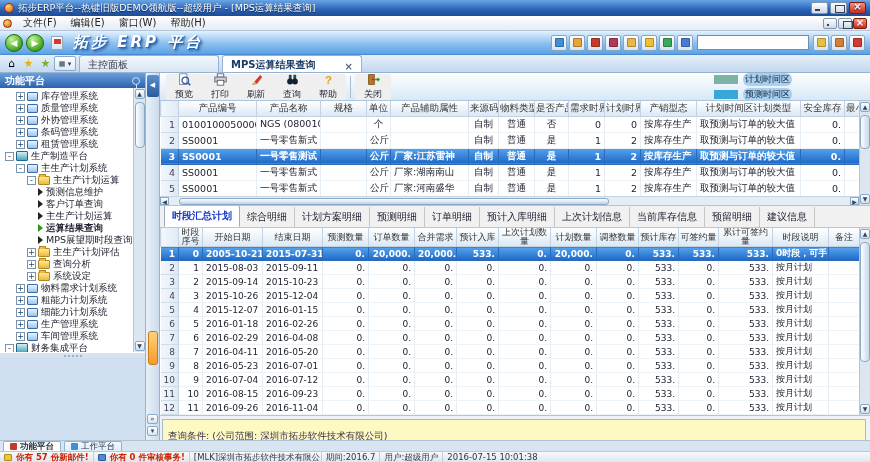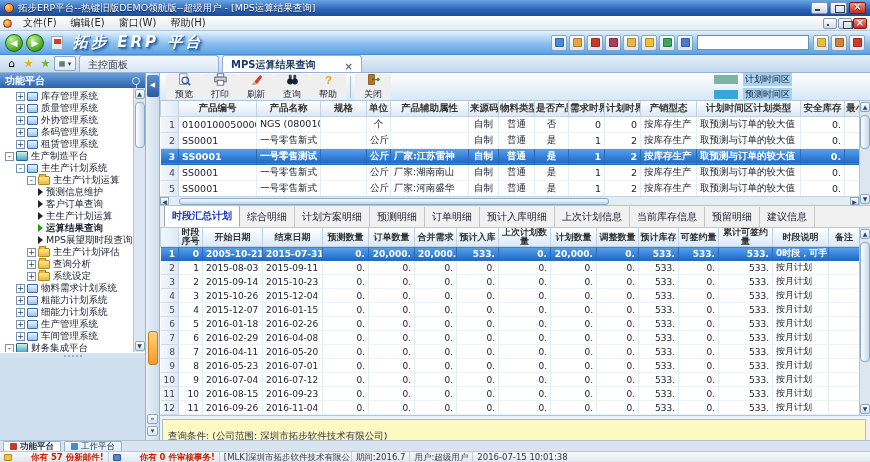--- a/index.html
+++ b/index.html
@@ -77,25 +77,25 @@
 
   
   .content{flex:1;display:flex;flex-direction:column;background:#edf3f9;min-width:0;}
   .c-toolbar{height:28px;background:linear-gradient(#fdfeff,#d8e8f6);border-bottom:1px solid #aec6dc;display:flex;align-items:center;padding:0 6px;flex:none;}
   .tool-btn{width:36px;height:26px;display:flex;flex-direction:column;align-items:center;justify-content:center;font-size:9px;color:#223;border:1px solid transparent;border-radius:2px;flex:none;}
   .tool-btn svg{width:13px;height:13px;}
   .tool-sep{width:1px;height:22px;background:#a8bcd0;margin:0 4px;flex:none;}
   .legend{margin-left:auto;margin-right:72px;display:flex;flex-direction:column;gap:2px;font-size:9px;}
   .leg-row{display:flex;align-items:center;gap:5px;}
   .leg-sw{width:24px;height:9px;flex:none;}
-  .leg-label{background:#a9d0ee;padding:0 2px;color:#10243c;white-space:nowrap;}
+  .leg-label{background:#a9d0ee;padding:0 2px;color:#10243c;white-space:nowrap;border-radius:6px;}
 
   
   .grid{border-collapse:collapse;table-layout:fixed;width:699px;background:#fff;}
-  .grid th{background:linear-gradient(#ffffff,#dbe8f5);border:1px solid #c2d2e2;border-top:none;font-weight:bold;font-size:9.5px;color:#333;overflow:hidden;white-space:nowrap;padding:0 1px;margin-top:12px;}
+  .grid th{background:linear-gradient(#ffffff,#dbe8f5);border:1px solid #c2d2e2;border-top:none;font-weight:normal;font-size:9.5px;color:#333;overflow:hidden;white-space:nowrap;padding:0 1px;margin-top:12px;}
   .grid td{border-right:1px solid #e4ecf4;border-bottom:1px solid #eef3f8;font-size:9.5px;color:#223;padding:0 3px;overflow:hidden;white-space:nowrap;}
   .grid .gut{background:linear-gradient(90deg,#f2f7fc,#dfe9f4);border-right:1px solid #c2d2e2;border-bottom:1px solid #cfdce8;text-align:right;color:#445;padding:0 3px;}
   .grid tr.sel td{background:linear-gradient(#55a2ec,#1e68c8);color:#fff;font-weight:bold;border-color:#2a6ab8;}
   .num{text-align:right;}
   .ctr{text-align:center;}
 
   .product-wrap{height:105px;position:relative;background:#fff;border-bottom:1px solid #aec6dc;flex:none;overflow:hidden;}
   .product-wrap .grid td{height:16px;}
   .product-wrap .grid th{height:15px;}
   .vscroll{position:absolute;right:0;top:0;bottom:0;width:11px;background:#dce6f0;border-left:1px solid #b6c6d8;display:flex;flex-direction:column;align-items:center;}
@@ -112,21 +112,21 @@
   .period-wrap .grid th{height:18px;font-size:9px;white-space:normal;line-height:9px;}
 
   .query-bar{margin:3px 4px 0 2px;height:17px;background:#fef9c3;border:1px solid #a4bcd2;font-size:9.5px;color:#334;display:flex;align-items:center;padding:16px 5px;overflow:hidden;white-space:nowrap;}
 
   
   .bottomtabs{position:absolute;top:440px;left:0;width:870px;height:11px;background:#d8e4f0;border-top:1px solid #aec2d6;display:flex;align-items:center;padding-left:3px;gap:3px;font-size:8.5px;}
   .b-tab{height:11px;padding:0 6px;display:flex;align-items:center;gap:3px;background:linear-gradient(#f4f9fe,#dcebf8);border:1px solid #94b2d0;border-bottom:none;border-radius:2px 2px 0 0;color:#234;white-space:nowrap;}
   .b-tab.active{background:#fff;font-weight:bold;}
   .b-ico{width:7px;height:7px;border-radius:1px;flex:none;}
   .statusbar{position:absolute;top:451px;left:0;width:870px;height:11px;background:linear-gradient(#f8fafc,#dde6ef);border-top:1px solid #bcc8d6;display:flex;font-size:8.5px;color:#334;line-height:10px;}
-  .st-seg{border-right:1px solid #c2ceda;padding:0 4px;display:flex;align-items:center;gap:19px;white-space:nowrap;overflow:hidden;flex:none;}
+  .st-seg{border-right:1px solid #c2ceda;padding:0 4px;display:flex;align-items:center;gap:4px;white-space:nowrap;overflow:hidden;flex:none;}
   .st-left{flex:1;border-right:1px solid #c2ceda;padding:0 4px;overflow:hidden;white-space:nowrap;}
   .alert{color:#cc2200;font-weight:bold;}
   .st-ico{width:8px;height:7px;flex:none;border-radius:1px;}
 </style>
 </head>
 <body>
 
 <div class="titlebar">
   <span class="app-ico"></span>
   <span>拓步ERP平台--热键旧版DEMO领航版--超级用户 - [MPS运算结果查询]</span>

